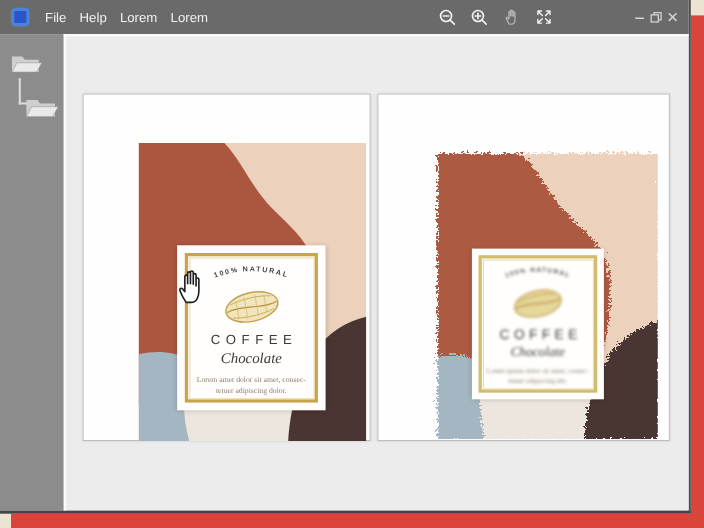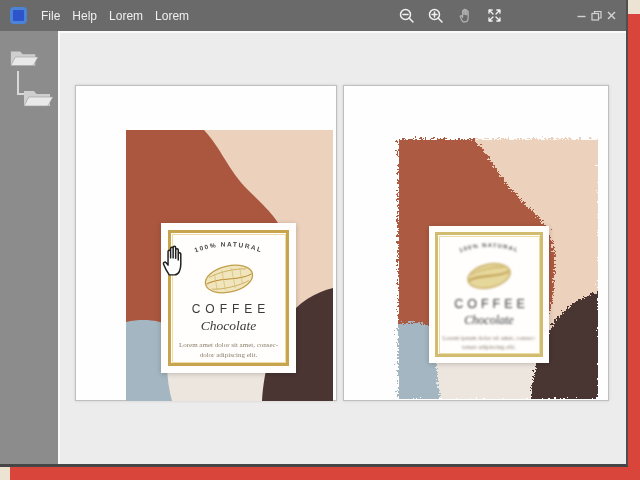--- a/index.html
+++ b/index.html
@@ -183,21 +183,21 @@
                 <path d="M6,20 C18,15 40,25 52,20" fill="none" stroke="#b98f35" stroke-width="1"></path>
                 <path d="M10,14 C20,11 38,11 48,14" fill="none" stroke="#c9ab58" stroke-width="0.8"></path>
                 <path d="M10,26 C20,29 38,29 48,26" fill="none" stroke="#c9ab58" stroke-width="0.8"></path>
                 <path d="M16,12 L15,28 M24,10 L23,30 M34,10 L33,30 M42,12 L41,28" fill="none" stroke="#d3b86b" stroke-width="0.6"></path>
               </g>
             </svg>
             <div class="label-title">COFFEE</div>
             <div class="label-subtitle">Chocolate</div>
             <div class="label-body">
               <div>Lorem amet dolor sit amet, consec-</div>
-              <div>dolor adipiscing elit.</div>
+              <div>tetuer adipiscing dolor.</div>
             </div>
           </div>
         </div>
       </div>
 
       <div class="page page-right">
         <svg class="artwork" viewBox="0 0 207 271" preserveAspectRatio="none" shape-rendering="crispEdges">
           <defs>
             <filter id="pixr" x="-6%" y="-6%" width="112%" height="112%">
               <feTurbulence type="turbulence" baseFrequency="0.32" numOctaves="1" seed="7" result="t"></feTurbulence>

